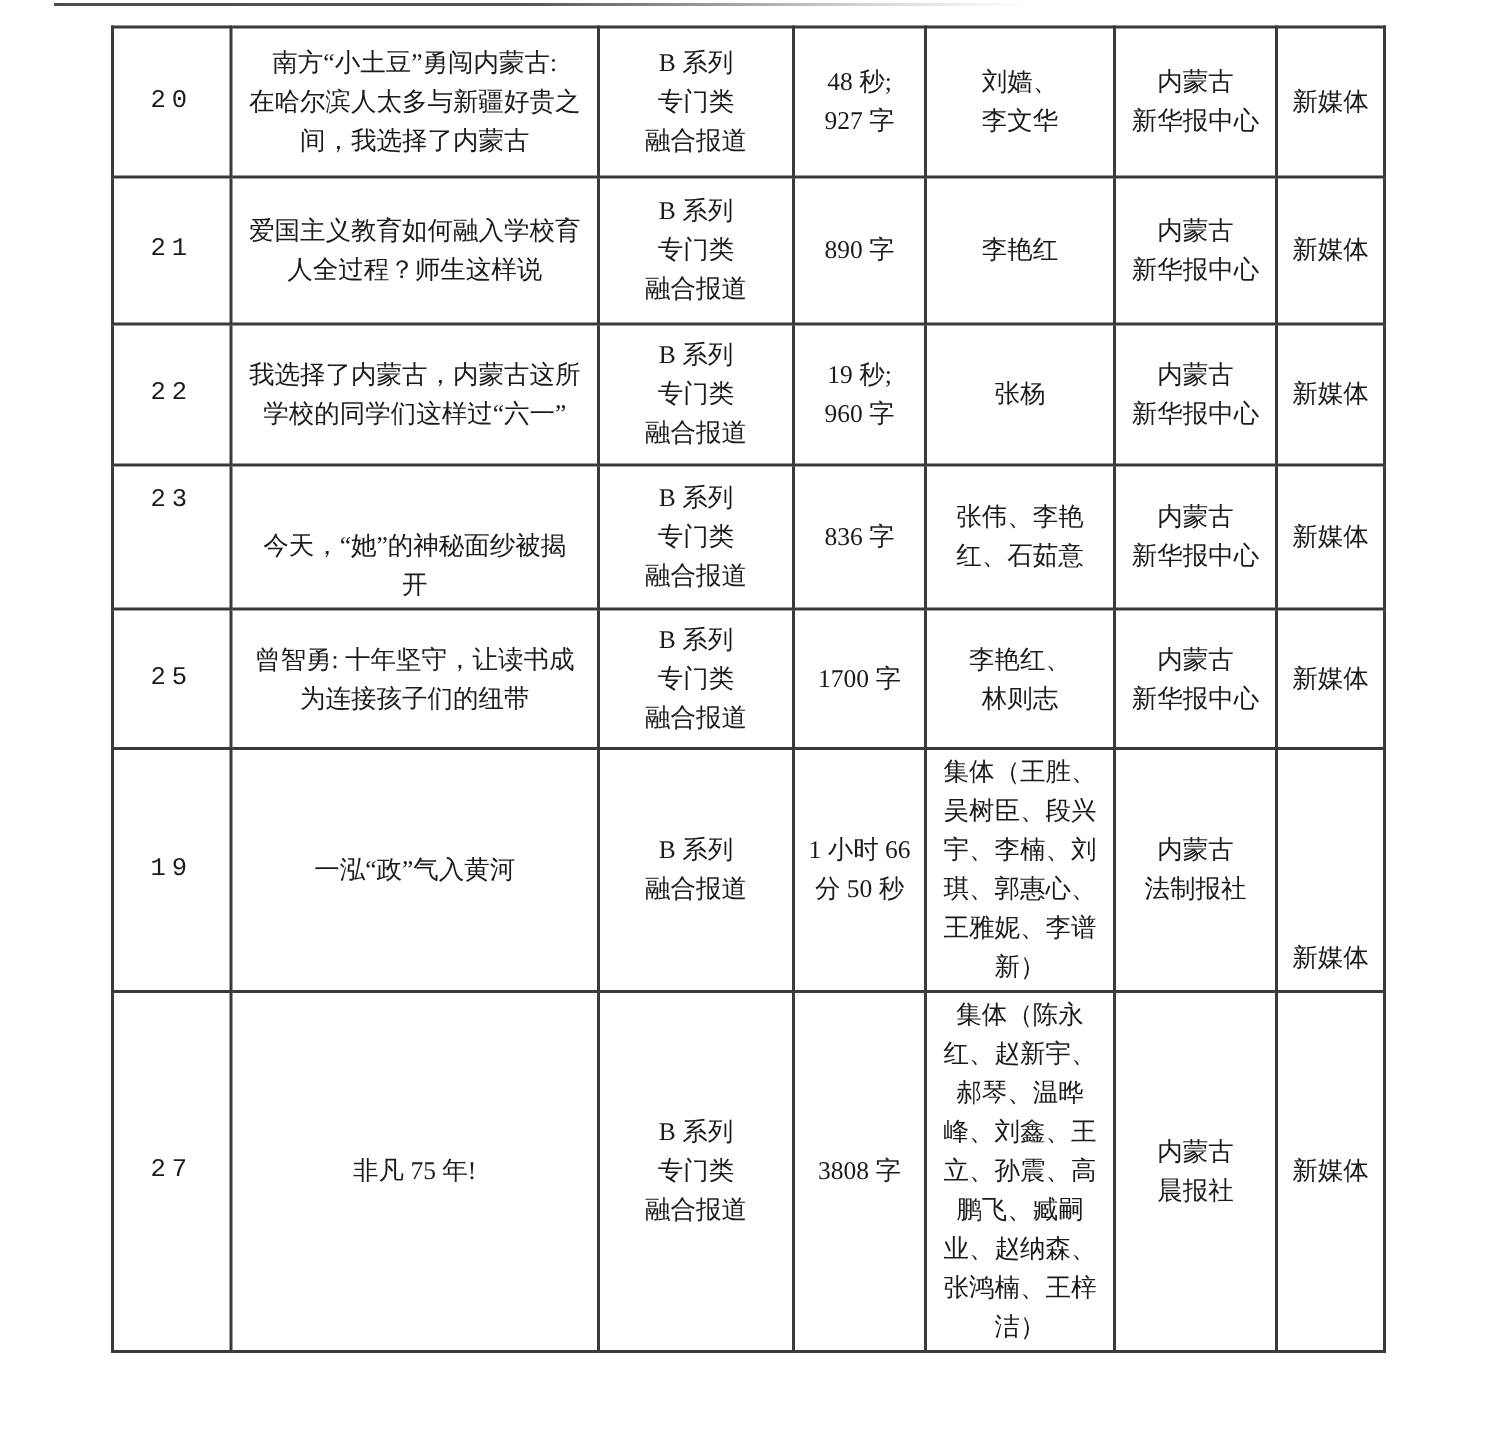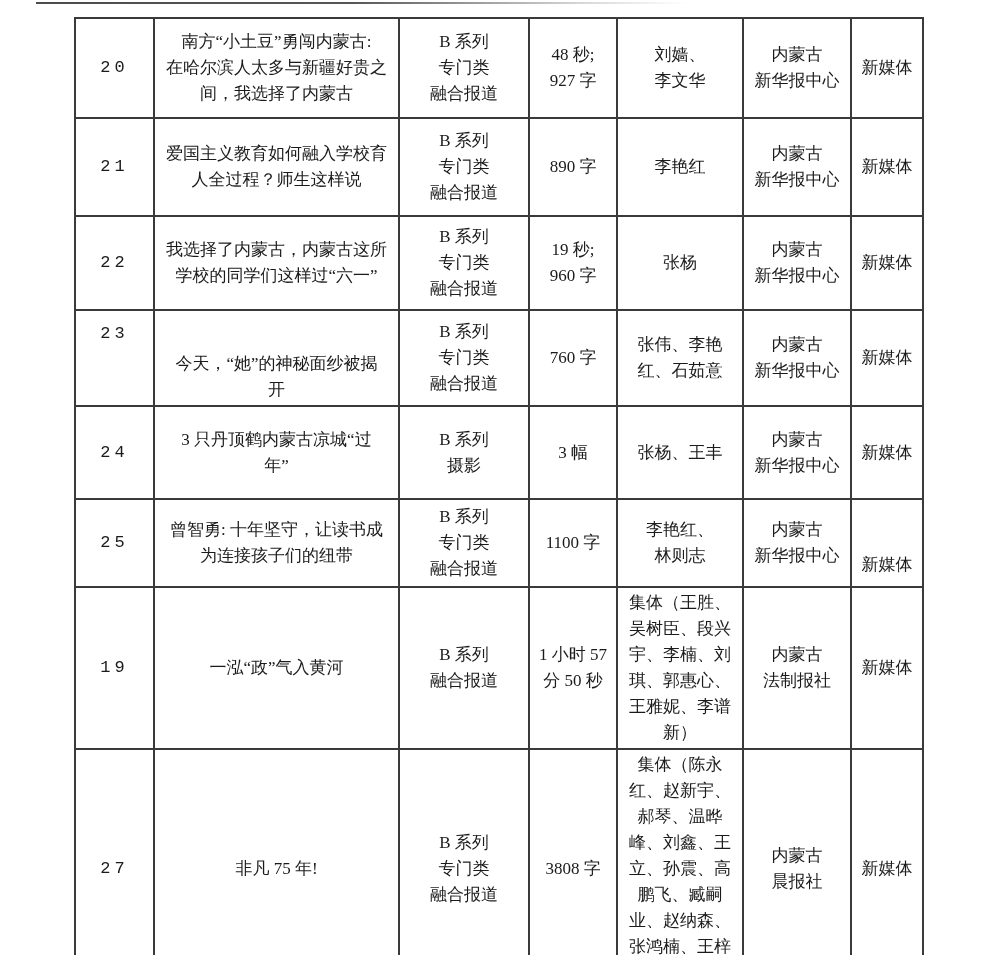--- a/index.html
+++ b/index.html
@@ -123,59 +123,47 @@
 新华报中心</td>
           <td class="cell cell-media">新媒体</td>
         </tr>
         <tr class="row">
           <td class="cell cell-index">23</td>
           <td class="cell cell-title">今天，“她”的神秘面纱被揭
 开</td>
           <td class="cell cell-category">B 系列
 专门类
 融合报道</td>
-          <td class="cell cell-length">760 字</td>
+          <td class="cell cell-length">836 字</td>
           <td class="cell cell-authors">张伟、李艳
 红、石茹意</td>
-          <td class="cell cell-organization">内蒙古
-新华报中心</td>
-          <td class="cell cell-media">新媒体</td>
-        </tr>
-        <tr class="row">
-          <td class="cell cell-index">24</td>
-          <td class="cell cell-title">3 只丹顶鹤内蒙古凉城“过
-年”</td>
-          <td class="cell cell-category">B 系列
-摄影</td>
-          <td class="cell cell-length">3 幅</td>
-          <td class="cell cell-authors">张杨、王丰</td>
           <td class="cell cell-organization">内蒙古
 新华报中心</td>
           <td class="cell cell-media">新媒体</td>
         </tr>
         <tr class="row">
           <td class="cell cell-index">25</td>
           <td class="cell cell-title">曾智勇: 十年坚守，让读书成
 为连接孩子们的纽带</td>
           <td class="cell cell-category">B 系列
 专门类
 融合报道</td>
-          <td class="cell cell-length">1100 字</td>
+          <td class="cell cell-length">1700 字</td>
           <td class="cell cell-authors">李艳红、
 林则志</td>
           <td class="cell cell-organization">内蒙古
 新华报中心</td>
           <td class="cell cell-media">新媒体</td>
         </tr>
         <tr class="row">
           <td class="cell cell-index">19</td>
           <td class="cell cell-title">一泓“政”气入黄河</td>
           <td class="cell cell-category">B 系列
 融合报道</td>
-          <td class="cell cell-length">1 小时 57
+          <td class="cell cell-length">1 小时 66
 分 50 秒</td>
           <td class="cell cell-authors">集体（王胜、
 吴树臣、段兴
 宇、李楠、刘
 琪、郭惠心、
 王雅妮、李谱
 新）</td>
           <td class="cell cell-organization">内蒙古
 法制报社</td>
           <td class="cell cell-media">新媒体</td>

